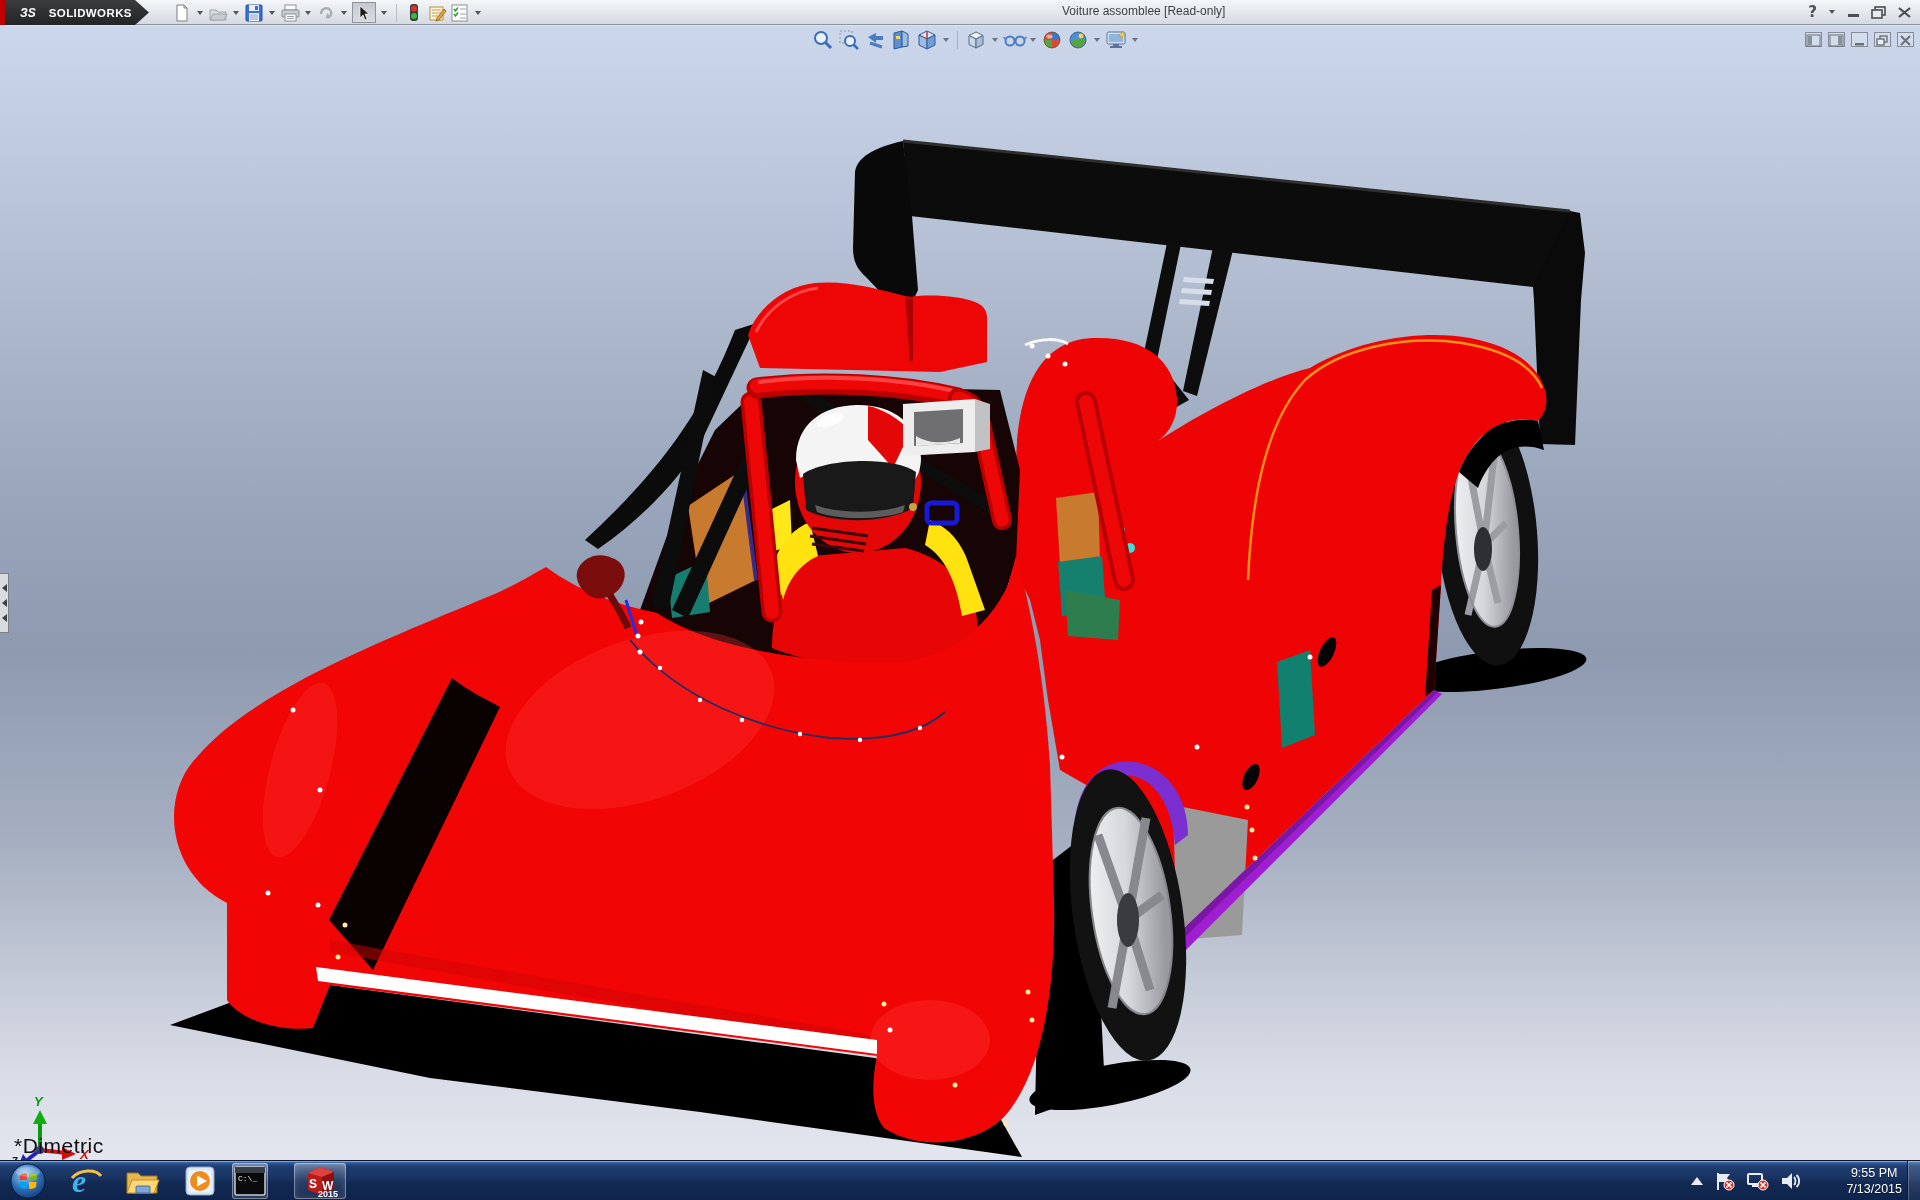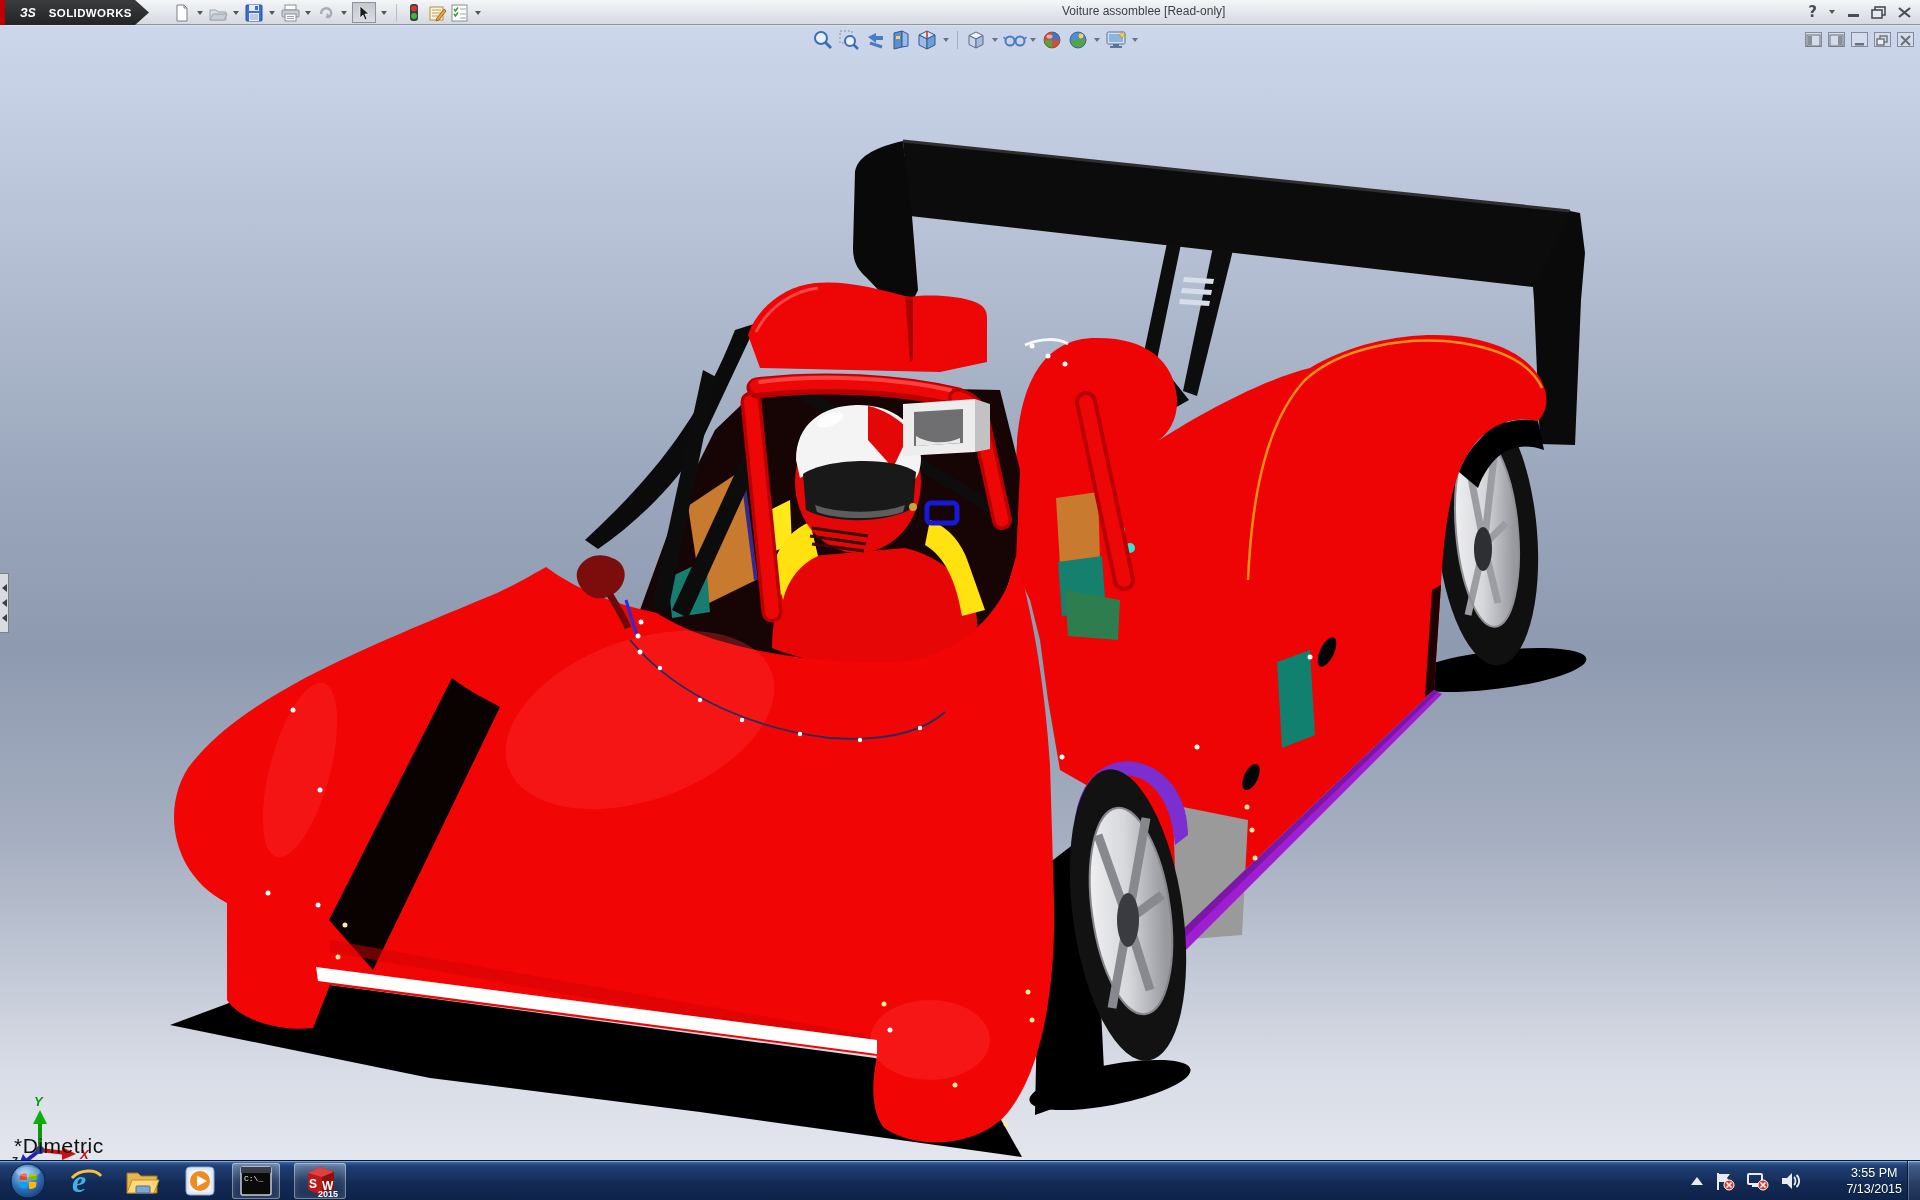--- a/index.html
+++ b/index.html
@@ -527,21 +527,21 @@
       </svg>
     </div>
     <div class="tb-item" style="left:176px; width:48px;">
       <svg width="36" height="36">
         <rect x="4" y="4" width="28" height="28" rx="4" fill="#dce9f8" stroke="#8aa6c8"></rect>
         <rect x="7" y="7" width="22" height="22" rx="3" fill="#f0f4fa"></rect>
         <circle cx="18" cy="18" r="10" fill="#f08c1e"></circle>
         <path d="M15 12.5 L25 18 L15 23.5 Z" fill="#fff"></path>
       </svg>
     </div>
-    <div class="tb-item appbtn active" style="left:232px; width:48px;">
+    <div class="tb-item appbtn active" style="left:232px; width:36px;">
       <svg width="34" height="32">
         <rect x="2" y="2" width="30" height="28" rx="2" fill="#0a0a0a" stroke="#c8cdd4" stroke-width="1.5"></rect>
         <rect x="2" y="2" width="30" height="6" fill="#3a3f45"></rect>
         <text x="5" y="16" font-size="8" fill="#e8e8e8" font-family="Liberation Mono, monospace">C:\_</text>
       </svg>
     </div>
     <div class="tb-item appbtn active" style="left:294px; width:52px;">
       <svg width="40" height="36">
         <path d="M8 10 L20 4 L34 9 L34 26 L21 32 L8 27 Z" fill="#b91a1a"></path>
         <path d="M8 10 L20 4 L34 9 L22 14 Z" fill="#e04040"></path>
@@ -567,18 +567,18 @@
         <rect x="6" y="14" width="6" height="2" fill="#e8ecf2"></rect>
         <circle cx="17" cy="14" r="5" fill="#d23b2e" stroke="#fff" stroke-width="1"></circle>
         <path d="M14.5 11.5 L19.5 16.5 M19.5 11.5 L14.5 16.5" stroke="#fff" stroke-width="1.6"></path>
       </svg>
       <svg width="22" height="20">
         <polygon points="2,7 7,7 12,2 12,18 7,13 2,13" fill="#e8ecf2"></polygon>
         <path d="M14 6 C16 8 16 12 14 14 M16.5 4 C20 7 20 13 16.5 16" stroke="#e8ecf2" stroke-width="1.8" fill="none"></path>
       </svg>
     </div>
     <div id="clock">
-      <div>3:55 PM</div>
+      <div>9:55 PM</div>
       <div>7/13/2015</div>
     </div>
     <div id="show-desktop"></div>
   </div>
 </div>
 
 </body></html>

